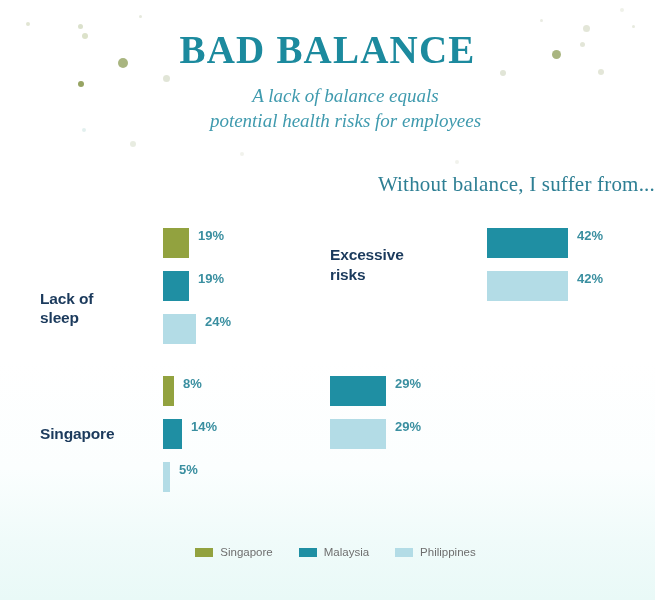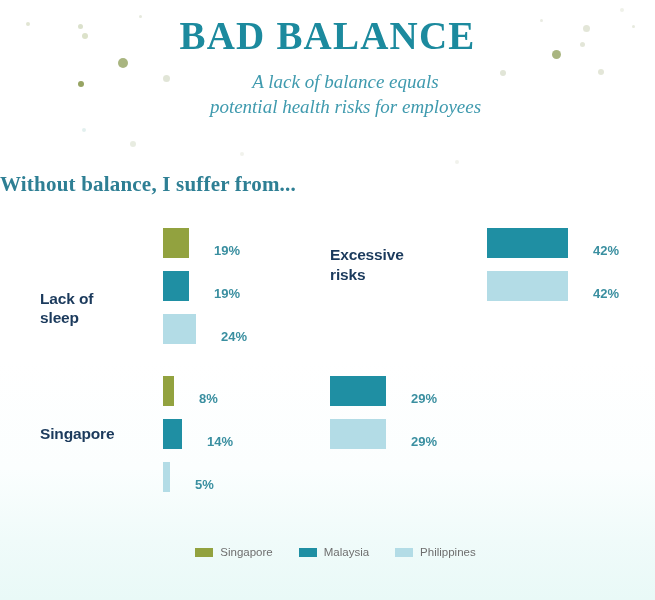--- a/index.html
+++ b/index.html
@@ -37,21 +37,21 @@
   
   .header {
     position: absolute;
     left: 0;
     top: 0;
     width: 655px;
     text-align: center;
   }
   .title {
     margin: 0;
-    padding-top: 16px;
+    padding-top: 30px;
     font-family: "Liberation Serif", serif;
     font-size: 39px;
     font-weight: bold;
     letter-spacing: 1.2px;
     color: #1c8a9e;
     line-height: 1.05;
   }
   .subtitle {
     margin: 0;
     padding-top: 12px;
@@ -62,26 +62,25 @@
     color: #3f9aae;
     padding-left: 36px;
   }
   .subtitle span { display: block; }
 
   .section-heading {
     position: absolute;
     left: 0;
     top: 172px;
     width: 655px;
-    text-align: left;
+    text-align: right;
     font-family: "Liberation Serif", serif;
     font-size: 21px;
     color: #2e7f94;
     letter-spacing: 0.2px;
-    font-weight: bold;
   }
 
   
   .chart-area {
     position: absolute;
     left: 0;
     top: 228px;
     width: 655px;
     height: 290px;
   }
@@ -107,24 +106,23 @@
   .group.g2 .cat-label { width: 123px; }
   .group.g1 .cat-label { width: 157px; }
   .group.g3 .cat-label { width: 157px; }
 
   .bars {
     position: relative;
     flex: 1;
   }
   .bar-row {
     display: flex;
-    align-items: flex-end;
+    align-items: flex-start;
     height: 30px;
     margin-bottom: 13px;
-    gap: 16px;
   }
   .bar-row:last-child { margin-bottom: 0; }
   .bar {
     height: 30px;
     flex: none;
   }
   .bar-value {
     font-size: 13px;
     font-weight: bold;
     color: #3a8fa0;

